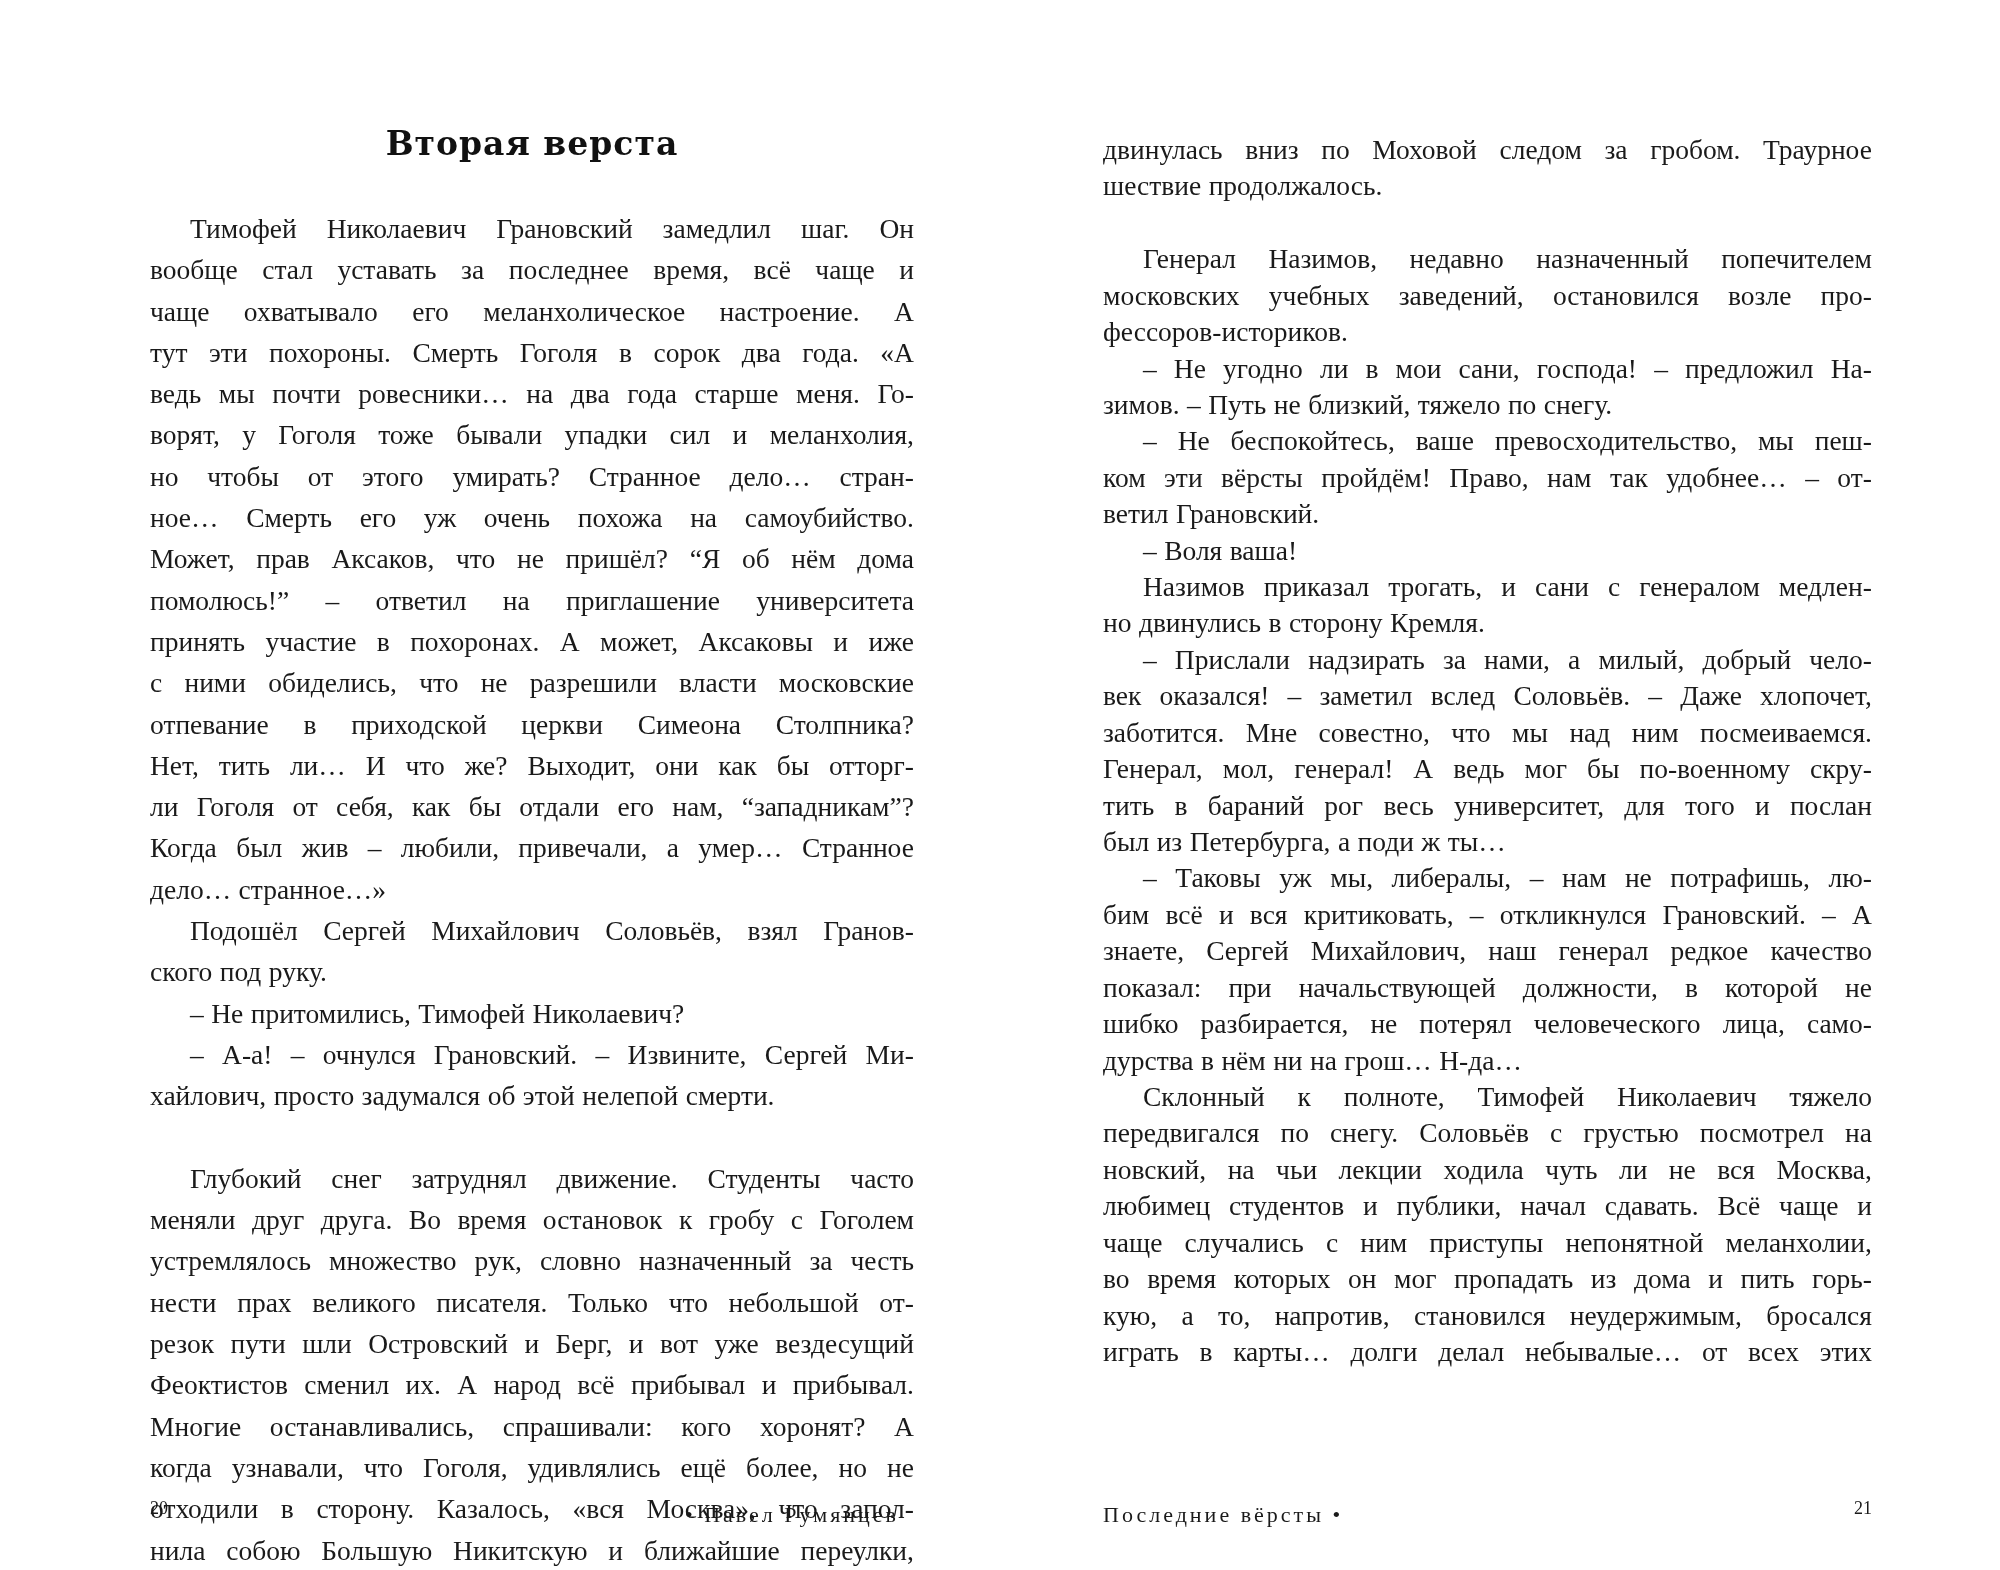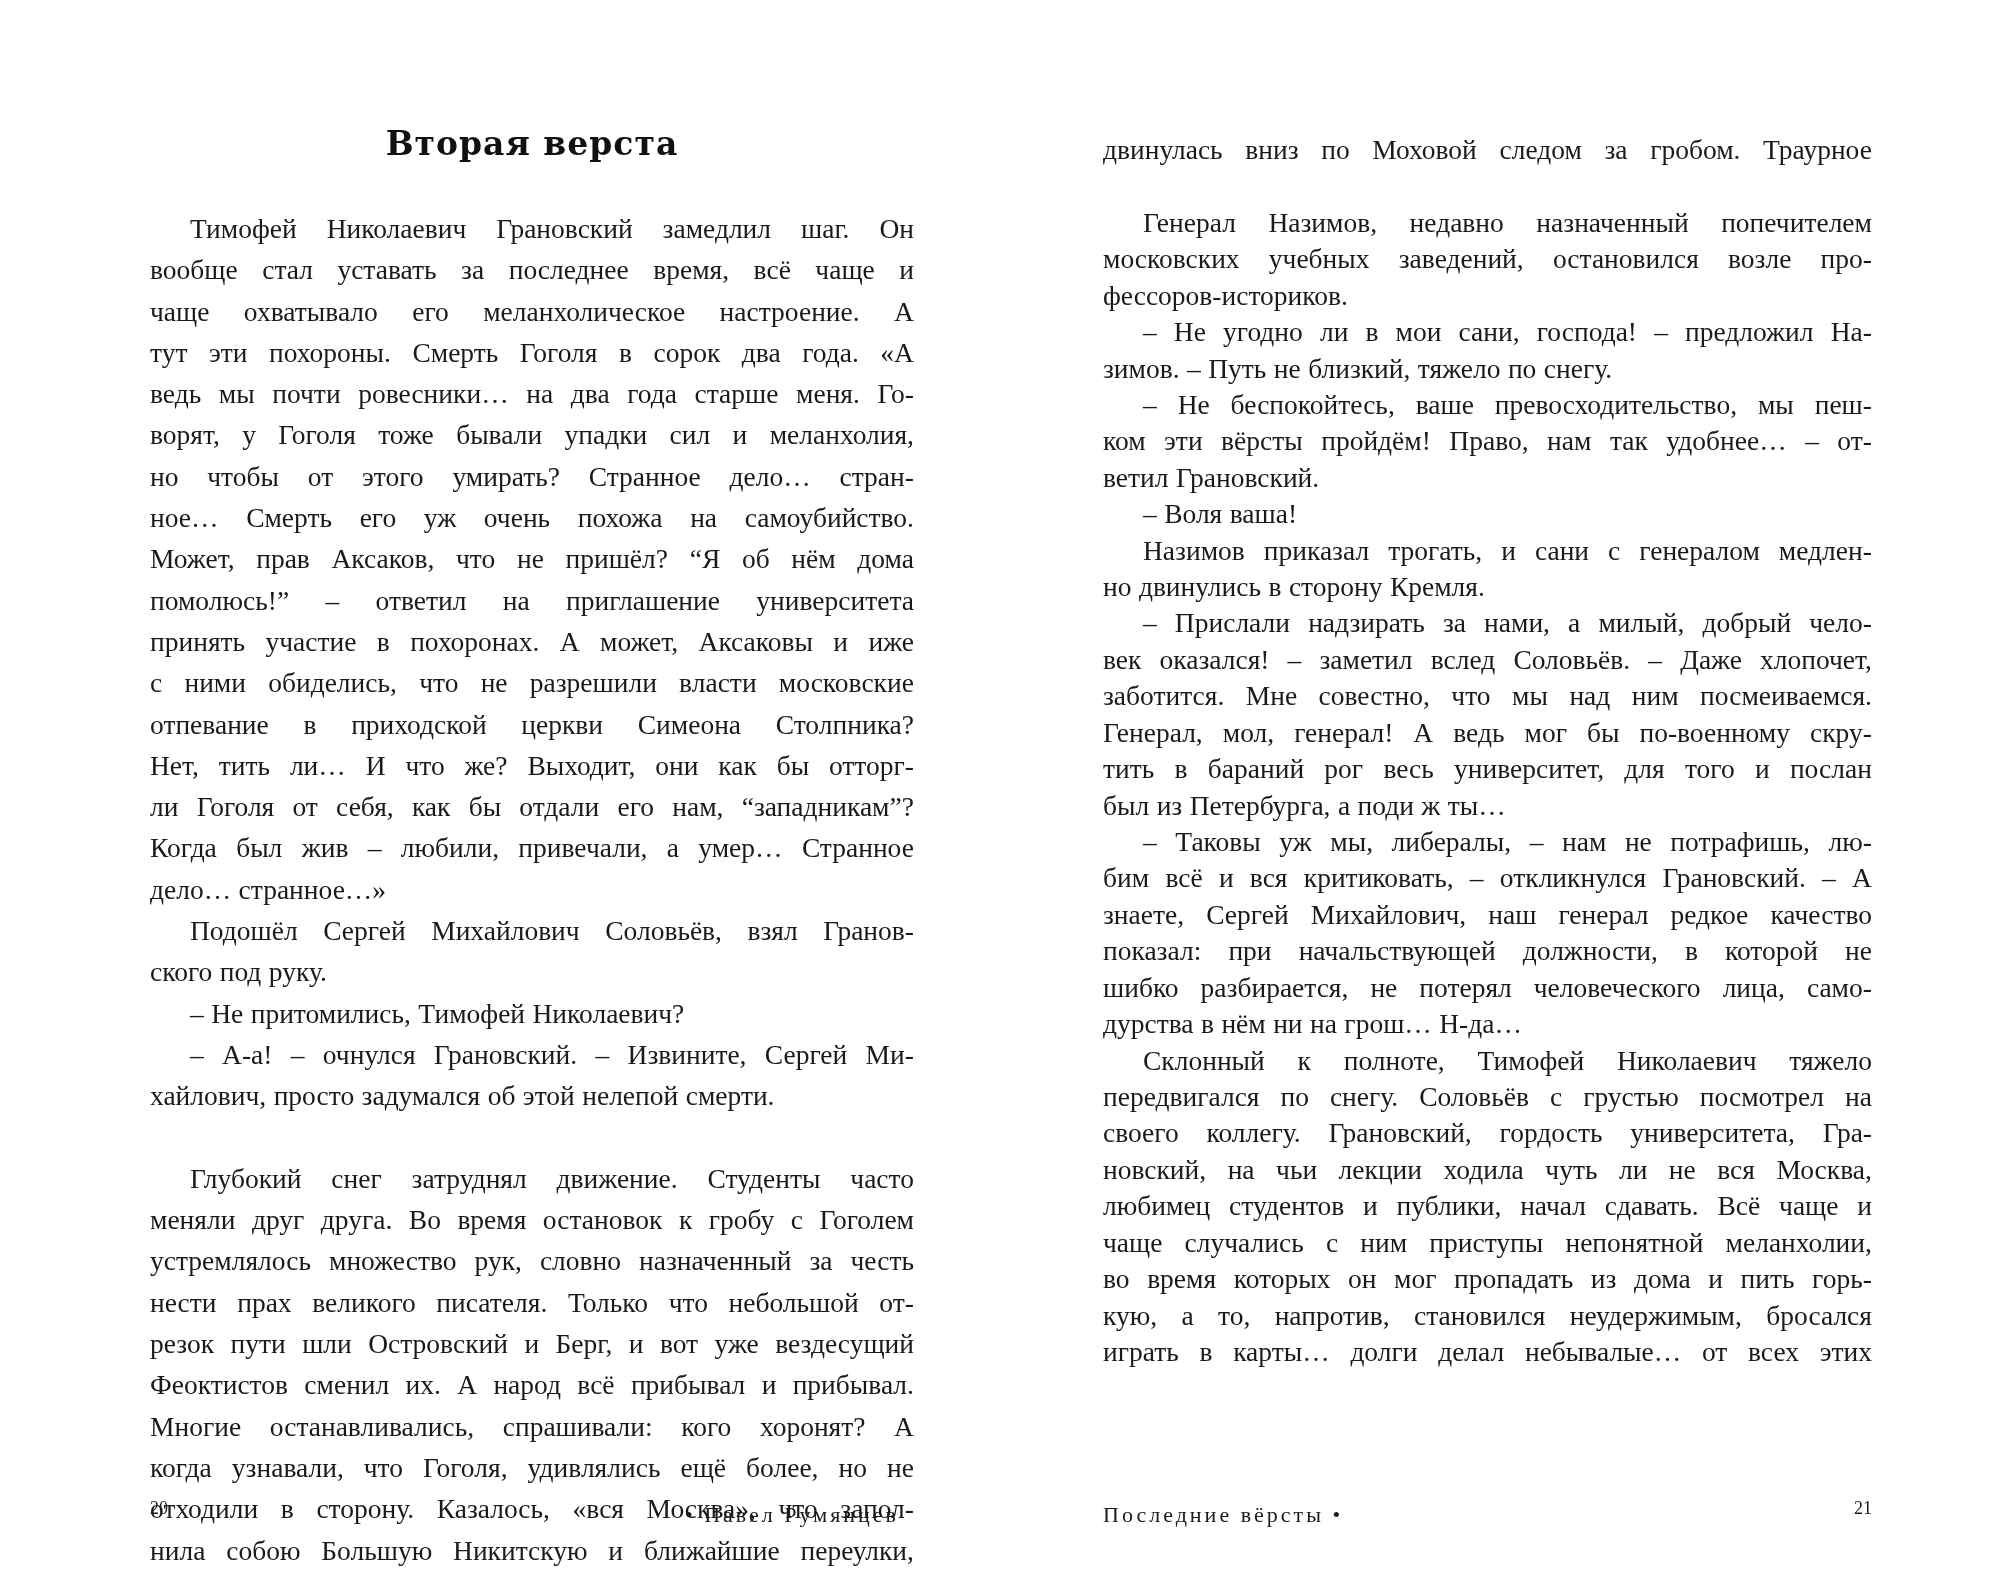--- a/index.html
+++ b/index.html
@@ -372,20 +372,24 @@
       <div class="line">
         <span>двинулась</span>
         <span>вниз</span>
         <span>по</span>
         <span>Моховой</span>
         <span>следом</span>
         <span>за</span>
         <span>гробом.</span>
         <span>Траурное</span>
       </div>
+      <div class="line last">
+        <span>шествие</span>
+        <span>продолжалось.</span>
+      </div>
       <div class="line blank"></div>
       <div class="line indent">
         <span>Генерал</span>
         <span>Назимов,</span>
         <span>недавно</span>
         <span>назначенный</span>
         <span>попечителем</span>
       </div>
       <div class="line">
         <span>московских</span>
@@ -604,28 +608,20 @@
         <span>передвигался</span>
         <span>по</span>
         <span>снегу.</span>
         <span>Соловьёв</span>
         <span>с</span>
         <span>грустью</span>
         <span>посмотрел</span>
         <span>на</span>
       </div>
       <div class="line">
-        <span>своего</span>
-        <span>коллегу.</span>
-        <span>Грановский,</span>
-        <span>гордость</span>
-        <span>университета,</span>
-        <span>Гра-</span>
-      </div>
-      <div class="line">
         <span>новский,</span>
         <span>на</span>
         <span>чьи</span>
         <span>лекции</span>
         <span>ходила</span>
         <span>чуть</span>
         <span>ли</span>
         <span>не</span>
         <span>вся</span>
         <span>Москва,</span>

